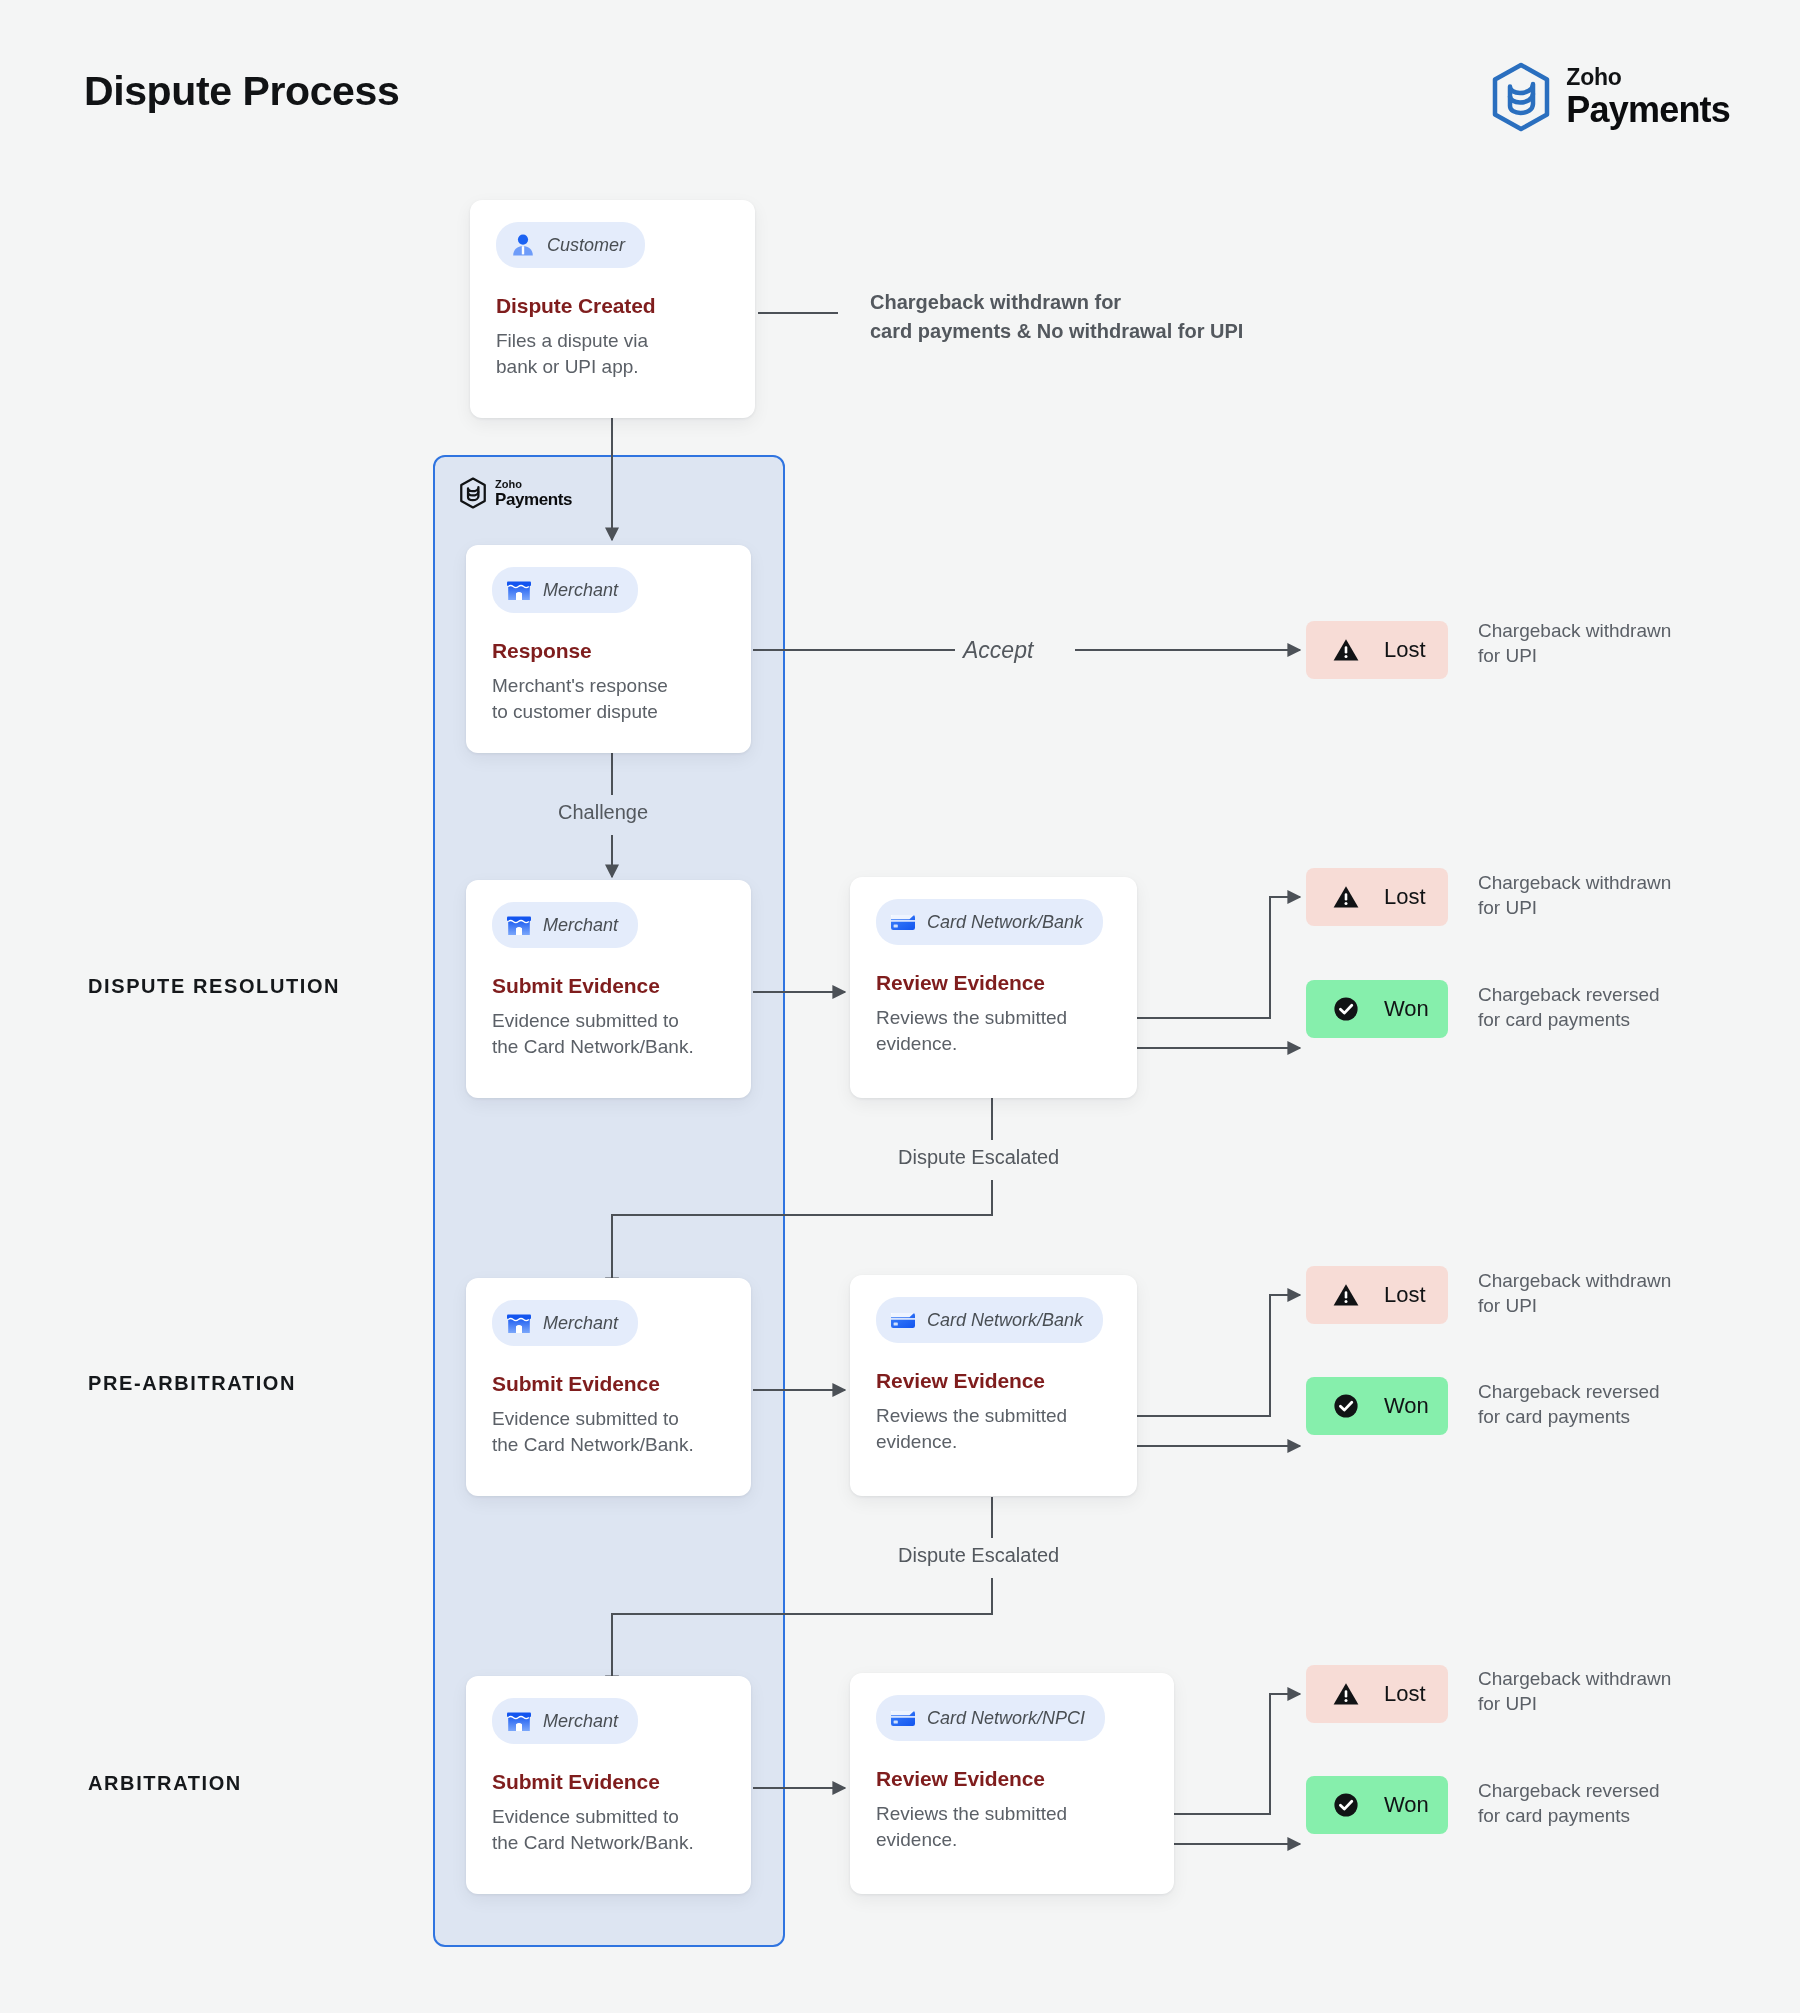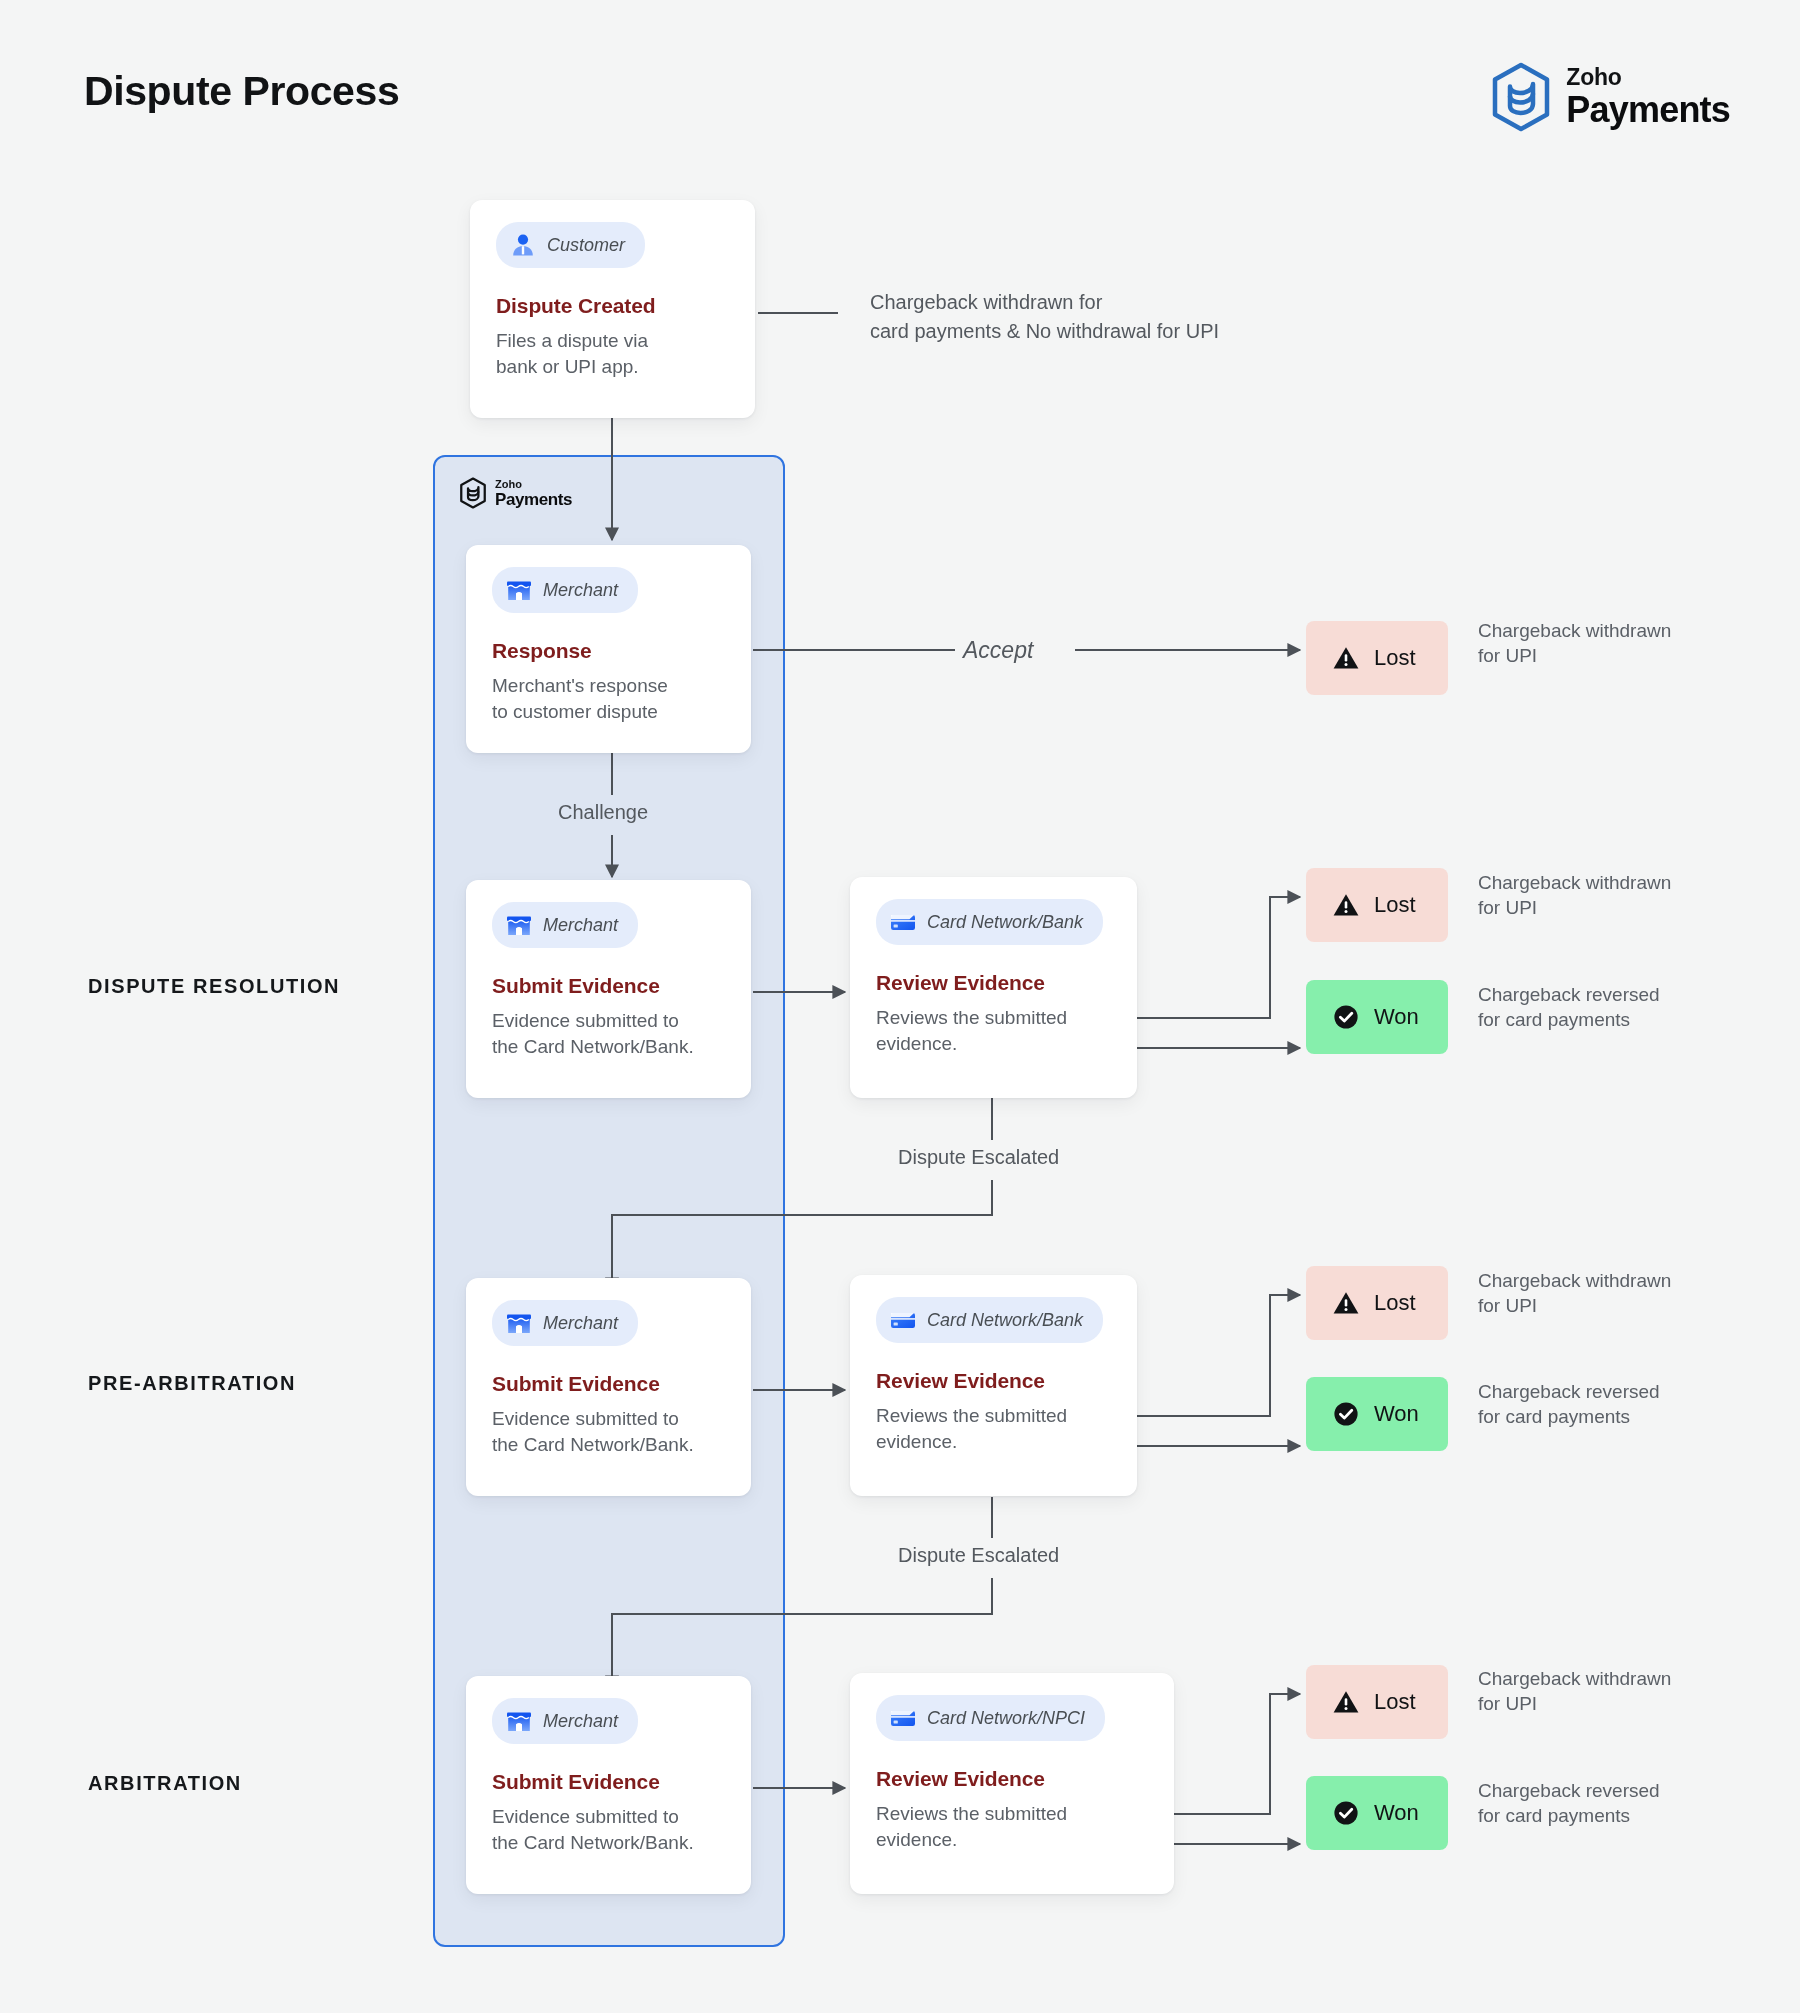--- a/index.html
+++ b/index.html
@@ -64,22 +64,22 @@
     margin-top: 26px; font-size: 21px; font-weight: bold; color: #7f1d1d;
     letter-spacing: -0.1px;
   }
   .card-desc {
     margin-top: 10px; font-size: 19px; line-height: 1.35; color: #5b6067;
   }
 
   
   .pill {
     position: absolute;
-    display: flex; align-items: center; gap: 14px;
-    height: 74px; width: 142px;
+    display: flex; align-items: center; gap: 24px;
+    height: 58px; width: 142px;
     border-radius: 8px;
     padding-left: 26px;
   }
   .pill.lost { background: #f7dcd6; }
   .pill.won  { background: #86efac; }
   .pill-icon { width: 28px; height: 28px; flex:none; display:block; }
   .pill-text { font-size: 22px; color: #111315; }
 
   .outcome-note {
     position: absolute;
@@ -97,20 +97,21 @@
   
   .edge-label {
     position: absolute;
     font-size: 20px; color: #53585e;
     white-space: nowrap;
   }
   .top-note {
     position: absolute;
     font-size: 20px; line-height: 1.45; color: #53585e;
     white-space: nowrap;
+    font-weight: bold;
   }
 
   svg.wires { position: absolute; left: 0; top: 0; width: 1800px; height: 2013px; pointer-events: none; }
 </style>
 </head>
 <body>
 
 <div id="stage">
 
   <div class="page-title">Dispute Process</div>

